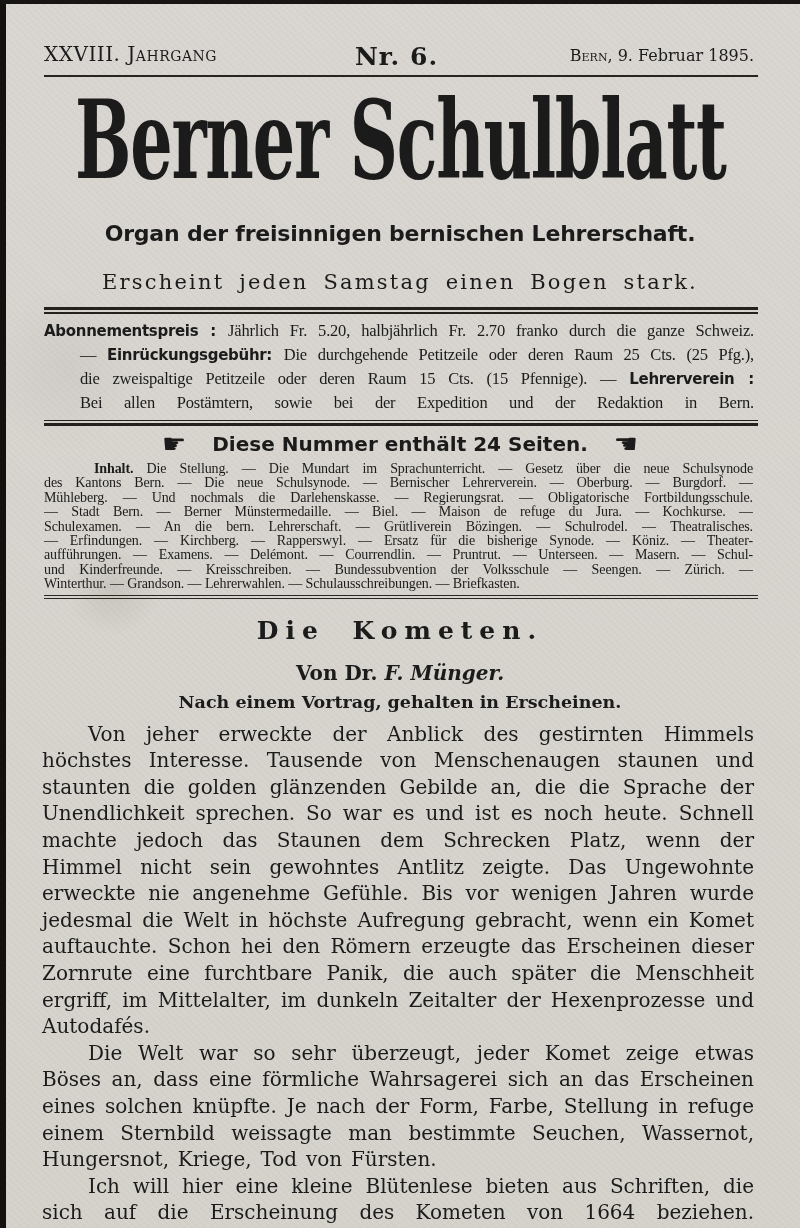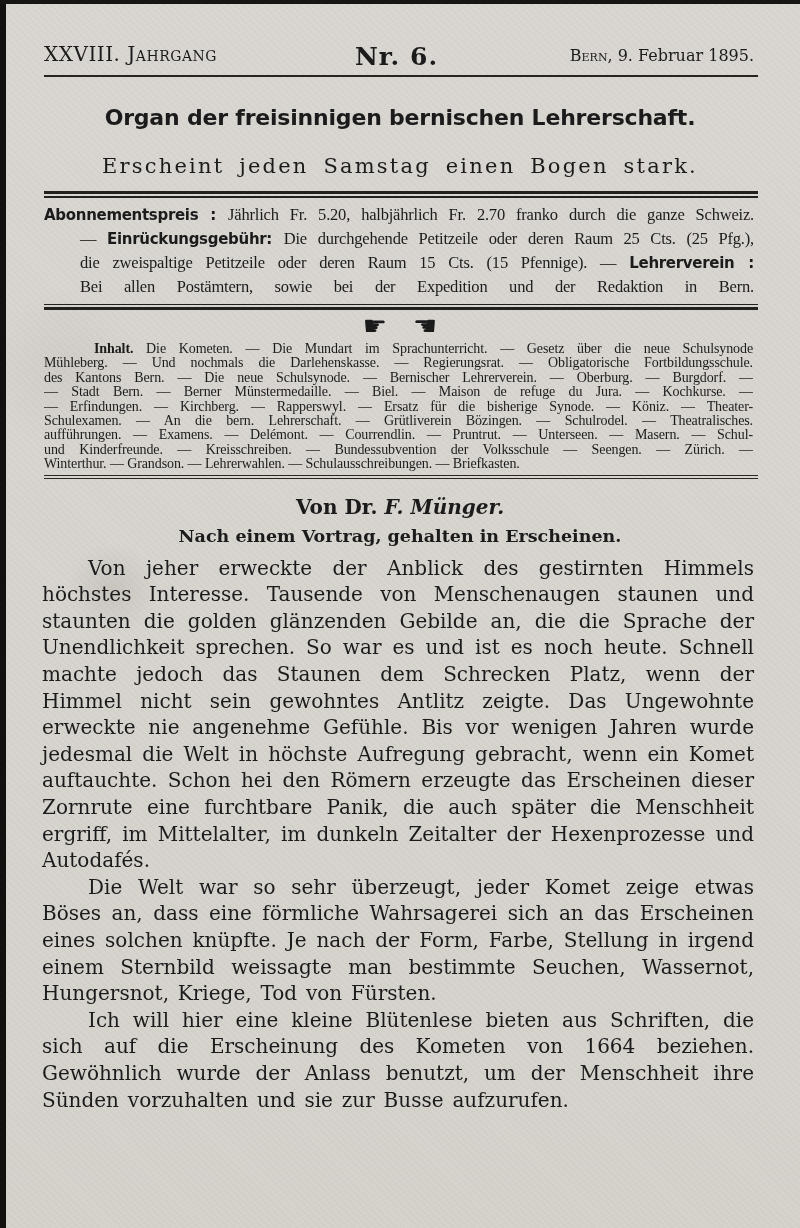--- a/index.html
+++ b/index.html
@@ -69,51 +69,56 @@
   <div class="scan-edge-left"></div>
   <div class="scan-edge-top"></div>
 
   <div class="issue-row">
     <span class="issue-vol"><span>XXVIII.</span> <span class="sc">Jahrgang</span></span>
     <span class="issue-no">Nr. 6.</span>
     <span class="issue-date"><span class="sc">Bern,</span><span> 9. Februar 1895.</span></span>
   </div>
   <div class="rule-single"></div>
 
+  <div class="masthead">
+    <span class="masthead-title">Berner Schulblatt</span>
+  </div>
   <div class="masthead-sub">Organ der freisinnigen bernischen Lehrerschaft.</div>
   <div class="masthead-freq">Erscheint jeden Samstag einen Bogen stark.</div>
 
   <div class="rule-dbl-a"></div>
   <div class="subscription">
     <div class="sub-line"><span class="sub-label">Abonnementspreis : </span><span>Jährlich Fr. 5.20, halbjährlich Fr. 2.70 franko durch die ganze Schweiz.</span></div>
     <div class="sub-line indent"><span>— </span><span class="sub-label">Einrückungsgebühr: </span><span>Die durchgehende Petitzeile oder deren Raum 25 Cts. (25 Pfg.),</span></div>
     <div class="sub-line indent"><span>die zweispaltige Petitzeile oder deren Raum 15 Cts. (15 Pfennige). — </span><span class="sub-label">Lehrerverein :</span></div>
     <div class="sub-line indent"><span>Bei allen Postämtern, sowie bei der Expedition und der Redaktion in Bern.</span></div>
   </div>
   <div class="rule-dbl-b"></div>
 
   <div class="notice">
     <span class="manicule">☛</span>
+    <span>Diese Nummer enthält 24 Seiten.</span>
     <span class="manicule">☚</span>
   </div>
 
   <div class="toc">
-    <div class="toc-line first"><span class="toc-label">Inhalt. </span><span>Die Kometen. — Die Mundart im Sprachunterricht. — Gesetz über die neue Schulsynode</span></div>
+    <div class="toc-line first"><span class="toc-label">Inhalt. </span><span>Die Stellung. — Die Mundart im Sprachunterricht. — Gesetz über die neue Schulsynode</span></div>
+    <div class="toc-line">des Kantons Bern. — Die neue Schulsynode. — Bernischer Lehrerverein. — Oberburg. — Burgdorf. —</div>
     <div class="toc-line">Mühleberg. — Und nochmals die Darlehenskasse. — Regierungsrat. — Obligatorische Fortbildungsschule.</div>
-    <div class="toc-line">des Kantons Bern. — Die neue Schulsynode. — Bernischer Lehrerverein. — Oberburg. — Burgdorf. —</div>
     <div class="toc-line">— Stadt Bern. — Berner Münstermedaille. — Biel. — Maison de refuge du Jura. — Kochkurse. —</div>
+    <div class="toc-line">Schulexamen. — An die bern. Lehrerschaft. — Grütliverein Bözingen. — Schulrodel. — Theatralisches.</div>
     <div class="toc-line">— Erfindungen. — Kirchberg. — Rapperswyl. — Ersatz für die bisherige Synode. — Köniz. — Theater-</div>
-    <div class="toc-line">Schulexamen. — An die bern. Lehrerschaft. — Grütliverein Bözingen. — Schulrodel. — Theatralisches.</div>
     <div class="toc-line">aufführungen. — Examens. — Delémont. — Courrendlin. — Pruntrut. — Unterseen. — Masern. — Schul-</div>
     <div class="toc-line">und Kinderfreunde. — Kreisschreiben. — Bundessubvention der Volksschule — Seengen. — Zürich. —</div>
     <div class="toc-line last">Winterthur. — Grandson. — Lehrerwahlen. — Schulausschreibungen. — Briefkasten.</div>
   </div>
   <div class="rule-dbl-c"></div>
 
+  <div class="article-title">Die Kometen.</div>
   <div class="article-byline"><span>Von Dr. </span><span class="byline-author">F. Münger.</span></div>
   <div class="article-note">Nach einem Vortrag, gehalten in Erscheinen.</div>
 
   <div class="article-body">
     <p>Von jeher erweckte der Anblick des gestirnten Himmels höchstes Interesse. Tausende von Menschenaugen staunen und staunten die golden glänzenden Gebilde an, die die Sprache der Unendlichkeit sprechen. So war es und ist es noch heute. Schnell machte jedoch das Staunen dem Schrecken Platz, wenn der Himmel nicht sein gewohntes Antlitz zeigte. Das Ungewohnte erweckte nie angenehme Gefühle. Bis vor wenigen Jahren wurde jedesmal die Welt in höchste Aufregung gebracht, wenn ein Komet auftauchte. Schon hei den Römern erzeugte das Erscheinen dieser Zornrute eine furchtbare Panik, die auch später die Menschheit ergriff, im Mittelalter, im dunkeln Zeitalter der Hexenprozesse und Autodafés.</p>
-    <p>Die Welt war so sehr überzeugt, jeder Komet zeige etwas Böses an, dass eine förmliche Wahrsagerei sich an das Erscheinen eines solchen knüpfte. Je nach der Form, Farbe, Stellung in irgend einem Sternbild weissagte man bestimmte Seuchen, Wassernot, Hungersnot, Kriege, Tod von Fürsten.</p>
+    <p>Die Welt war so sehr überzeugt, jeder Komet zeige etwas Böses an, dass eine förmliche Wahrsagerei sich an das Erscheinen eines solchen knüpfte. Je nach der Form, Farbe, Stellung in refuge einem Sternbild weissagte man bestimmte Seuchen, Wassernot, Hungersnot, Kriege, Tod von Fürsten.</p>
     <p>Ich will hier eine kleine Blütenlese bieten aus Schriften, die sich auf die Erscheinung des Kometen von 1664 beziehen. Gewöhnlich wurde der Anlass benutzt, um der Menschheit ihre Sünden vorzuhalten und sie zur Busse aufzurufen.</p>
   </div>
 </div>
 
 </body></html>

